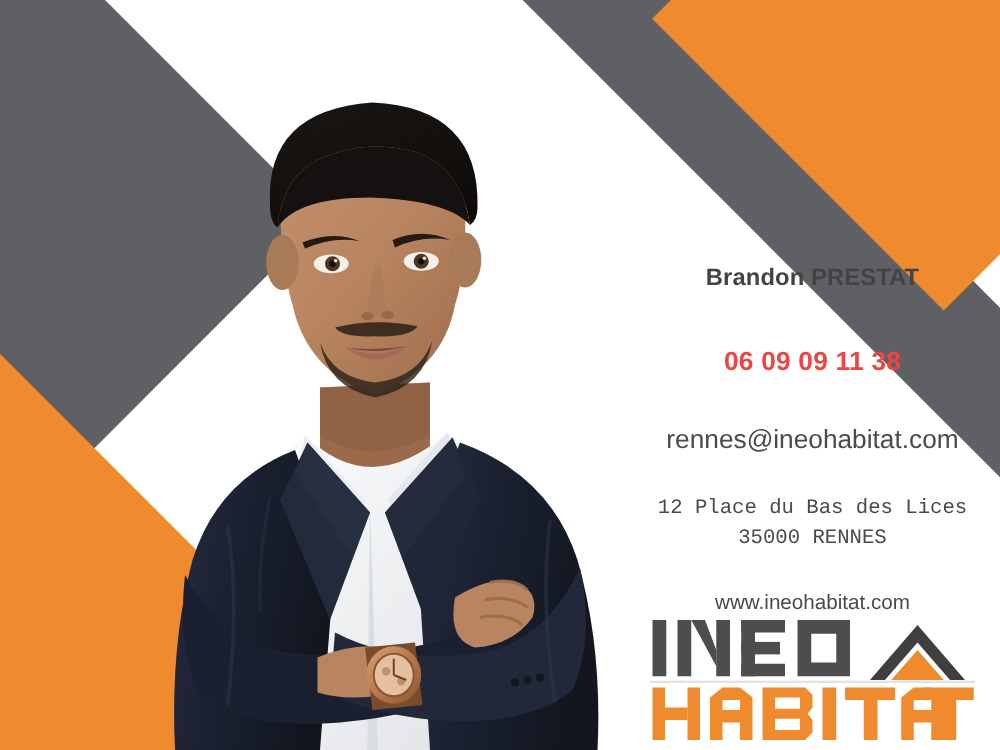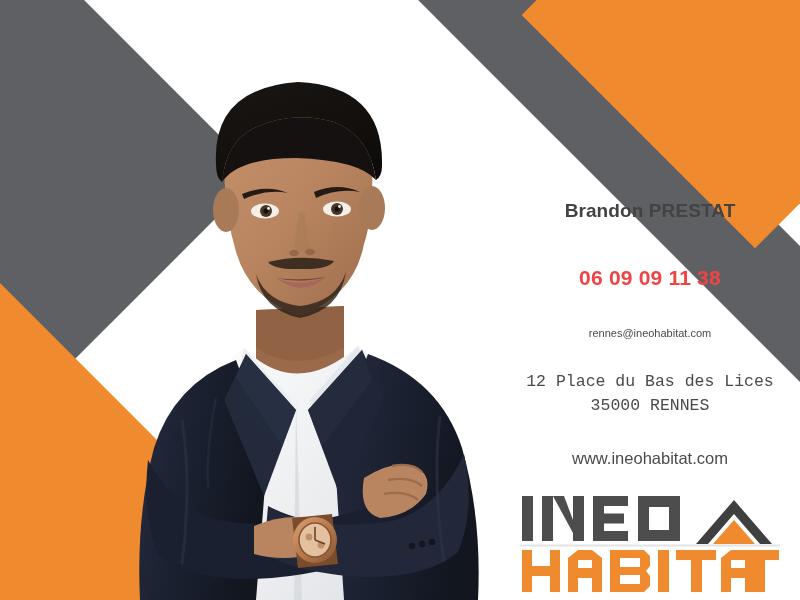--- a/index.html
+++ b/index.html
@@ -83,33 +83,33 @@
     top: 196px;
     width: 300px;
     text-align: center;
     color: #474747;
   }
   #contact-name {
     font-size: 19px;
     font-weight: bold;
     color: #434343;
     letter-spacing: 0.1px;
-    margin: 4px;
+    margin: 16px;
     line-height: 1.2;
   }
   #contact-phone {
     font-size: 21px;
     font-weight: bold;
     color: #ef4444;
     margin: 42px 0 0 0;
     line-height: 1.2;
     letter-spacing: 0.2px;
   }
   #contact-email {
-    font-size: 11px;
+    font-size: 21px;
     color: #4a4a4a;
     margin: 37px 0 0 0;
     line-height: 1.2;
   }
   #contact-address {
     font-size: 16.5px;
     color: #4a4a4a;
     margin: 30px 0 0 0;
     line-height: 1.45;
     font-family: Liberation Mono, monospace;

